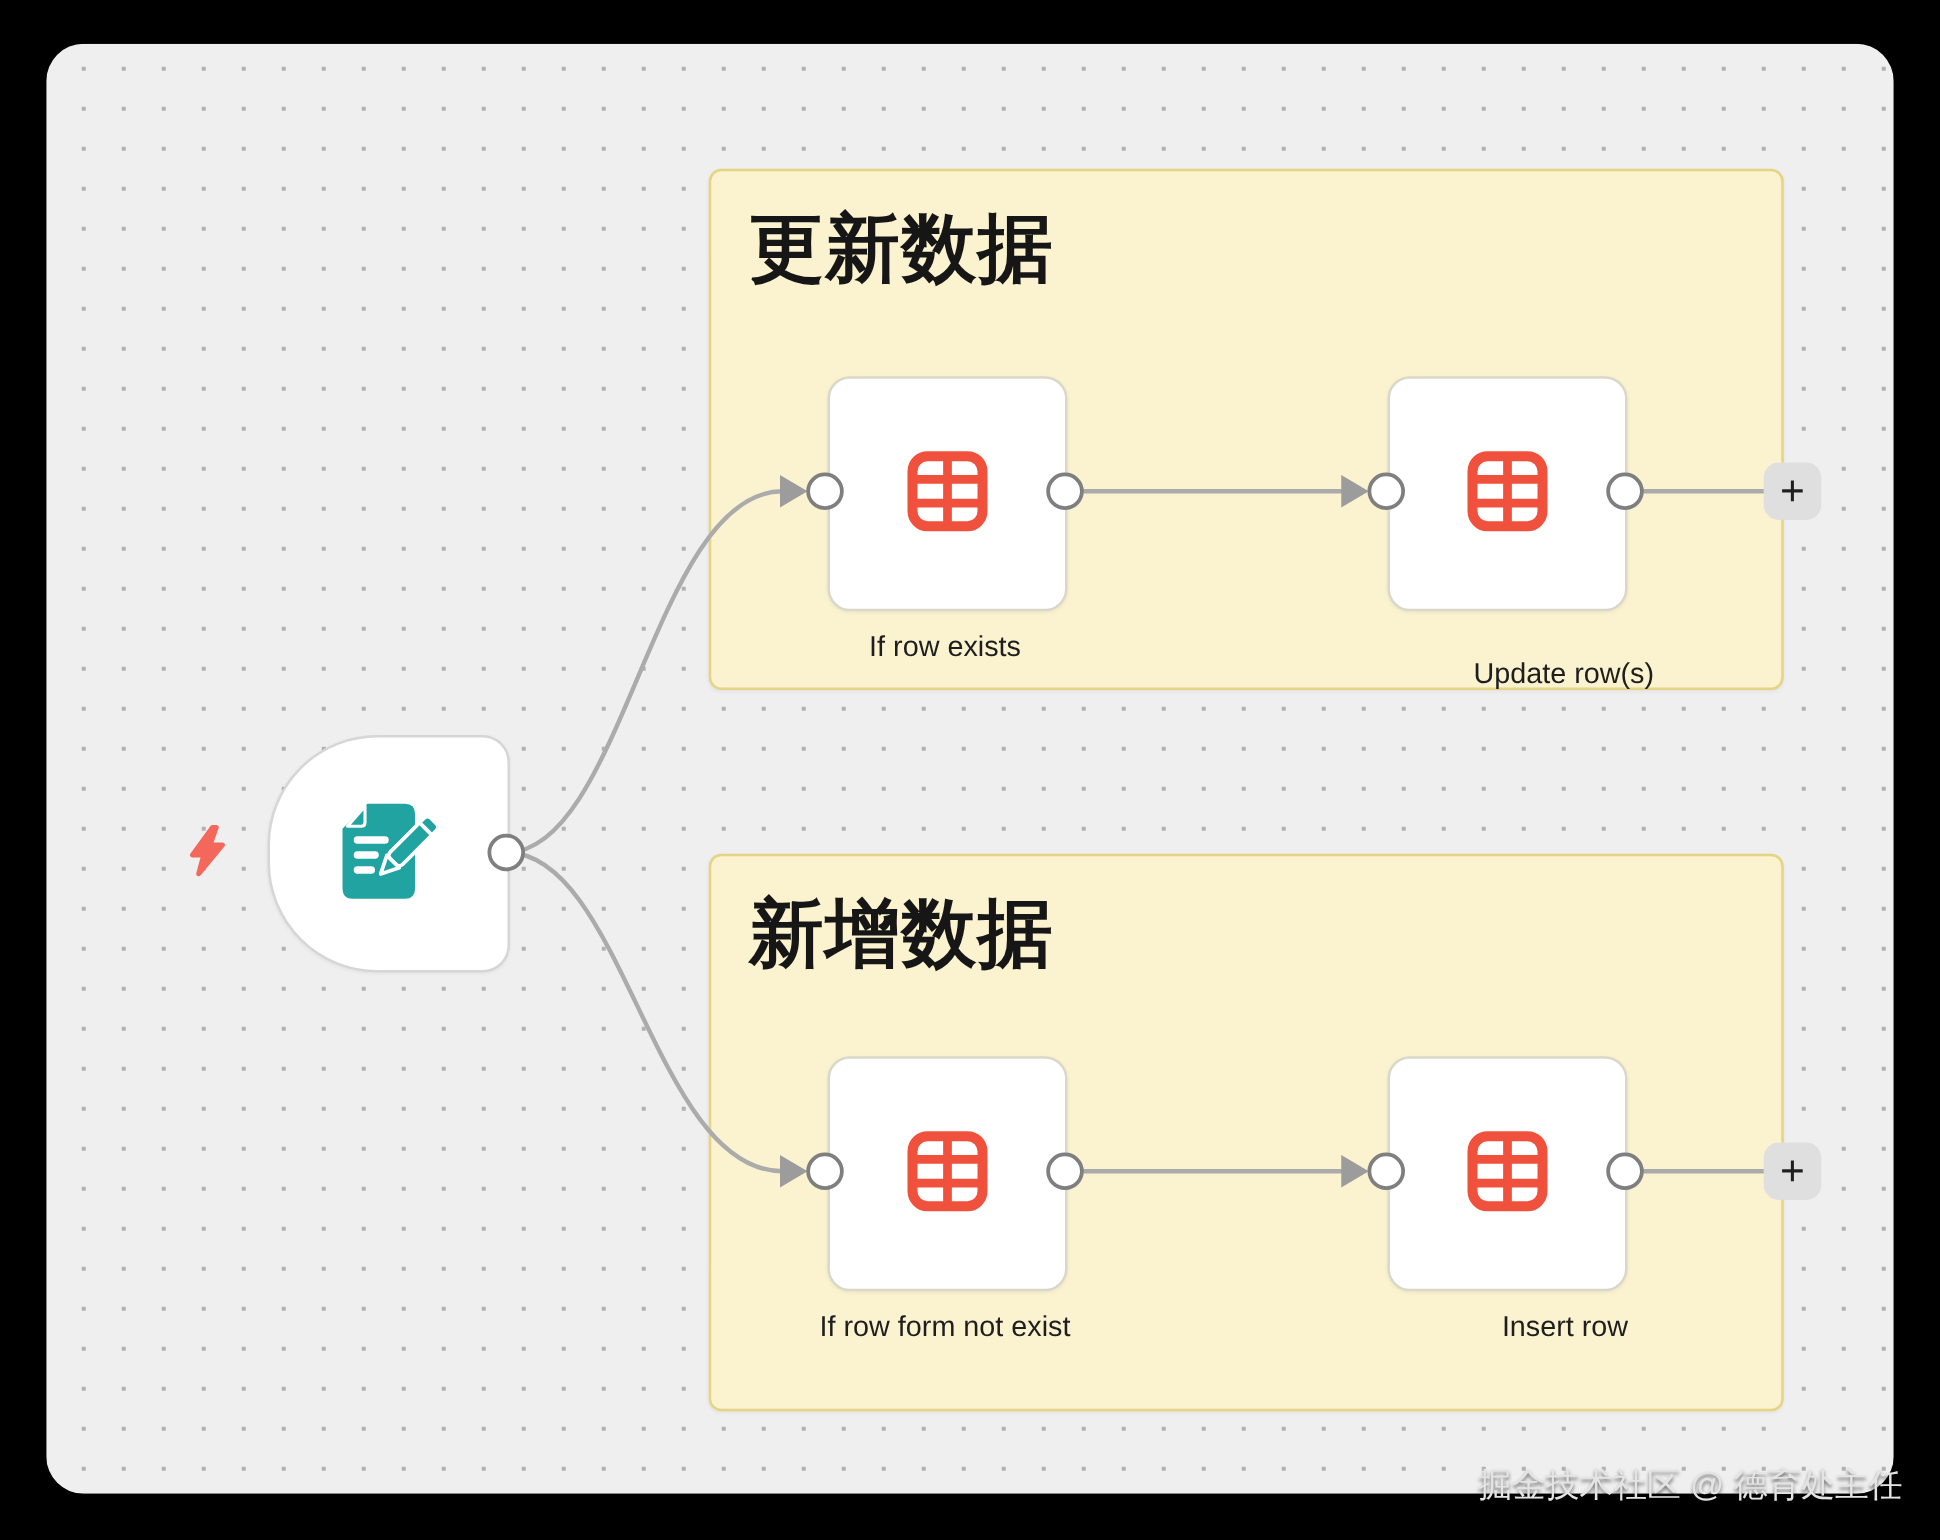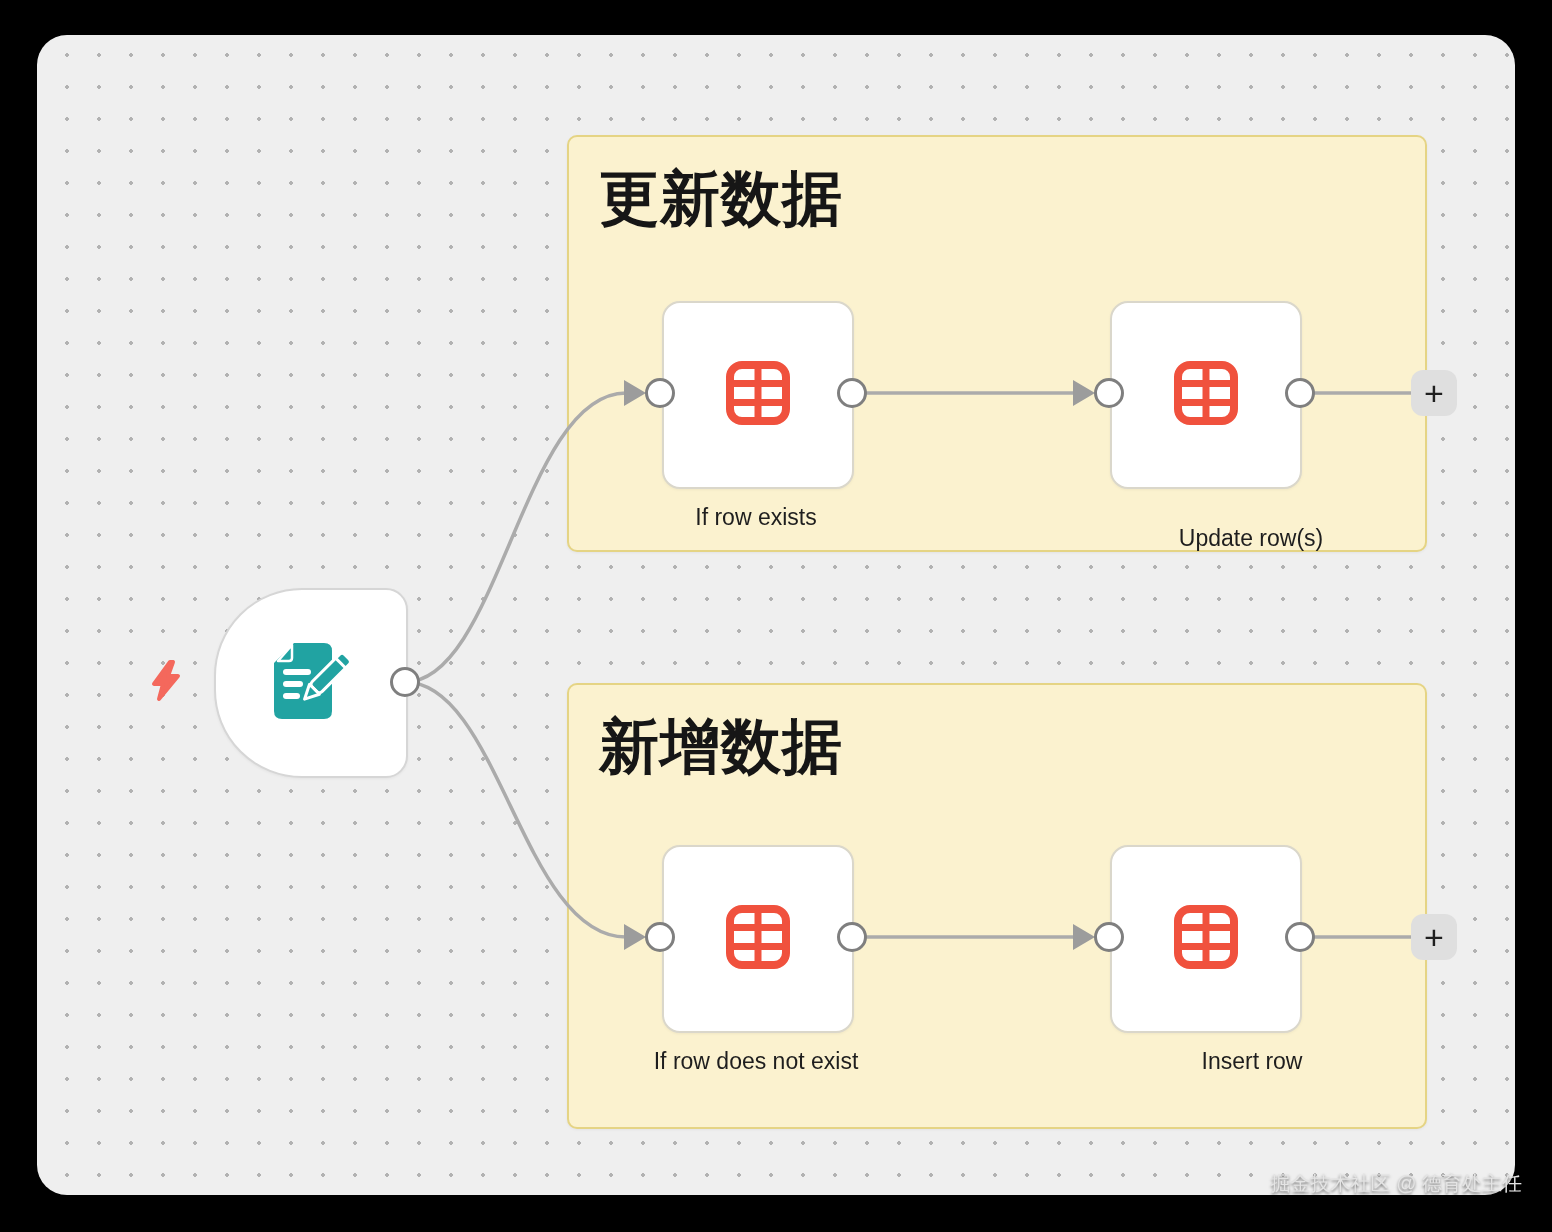--- a/index.html
+++ b/index.html
@@ -22,21 +22,21 @@
   .node-label{position:absolute;transform:translateX(-50%);font-size:23px;font-weight:400;
     color:#1E1E1E;white-space:nowrap;}
   .bolt{position:absolute;left:110px;top:624px;width:38px;height:44px;}
   .plus-btn{position:absolute;width:46px;height:46px;background:#DFDFDF;border-radius:12px;
     display:flex;align-items:center;justify-content:center;font-size:34px;font-weight:400;
     color:#1F1F1F;line-height:1;cursor:pointer;}
   .overlay{position:absolute;left:0;top:0;width:1552px;height:1232px;pointer-events:none;}
   .wire{fill:none;stroke:#ABABAB;stroke-width:3.5px;}
   .arrow{fill:#9C9C9C;}
   .endpoint{fill:#FFFFFF;stroke:#7F7F7F;stroke-width:3px;}
-  .watermark{position:absolute;right:30px;top:1170px;font-size:20px;color:#E4E4E4;
+  .watermark{position:absolute;right:30px;top:1170px;font-size:27px;color:#E4E4E4;
     text-shadow:0 2px 3px rgba(0,0,0,0.55);white-space:nowrap;}
 </style>
 </head>
 <body>
 
 <div class="page">
   <div class="canvas">
 
     <div class="group" style="left:530px;top:100px;width:856px;height:413px;">
       <div class="group-title">更新数据</div>
@@ -105,21 +105,21 @@
           <rect x="5" y="5" width="56" height="56" rx="12" fill="none" stroke="#F0513D" stroke-width="8"></rect>
           <line x1="33" y1="8" x2="33" y2="58" stroke="#F0513D" stroke-width="7"></line>
           <line x1="8" y1="23.5" x2="58" y2="23.5" stroke="#F0513D" stroke-width="7"></line>
           <line x1="8" y1="42.5" x2="58" y2="42.5" stroke="#F0513D" stroke-width="7"></line>
         </svg>
       </span>
     </div>
 
     <div class="node-label" style="left:719px;top:469px;">If row exists</div>
     <div class="node-label" style="left:1167px;top:490px;margin-left:47px;">Update row(s)</div>
-    <div class="node-label" style="left:719px;top:1013px;">If row does not exist</div>
+    <div class="node-label" style="left:719px;top:1013px;">If row form not exist</div>
     <div class="node-label" style="left:1167px;top:1013px;margin-left:48px;">Insert row</div>
 
     <div class="plus-btn" style="left:1374px;top:335px;">
       <span>+</span>
     </div>
     <div class="plus-btn" style="left:1374px;top:879px;">
       <span>+</span>
     </div>
 
     <svg class="overlay" viewBox="0 0 1552 1232">

